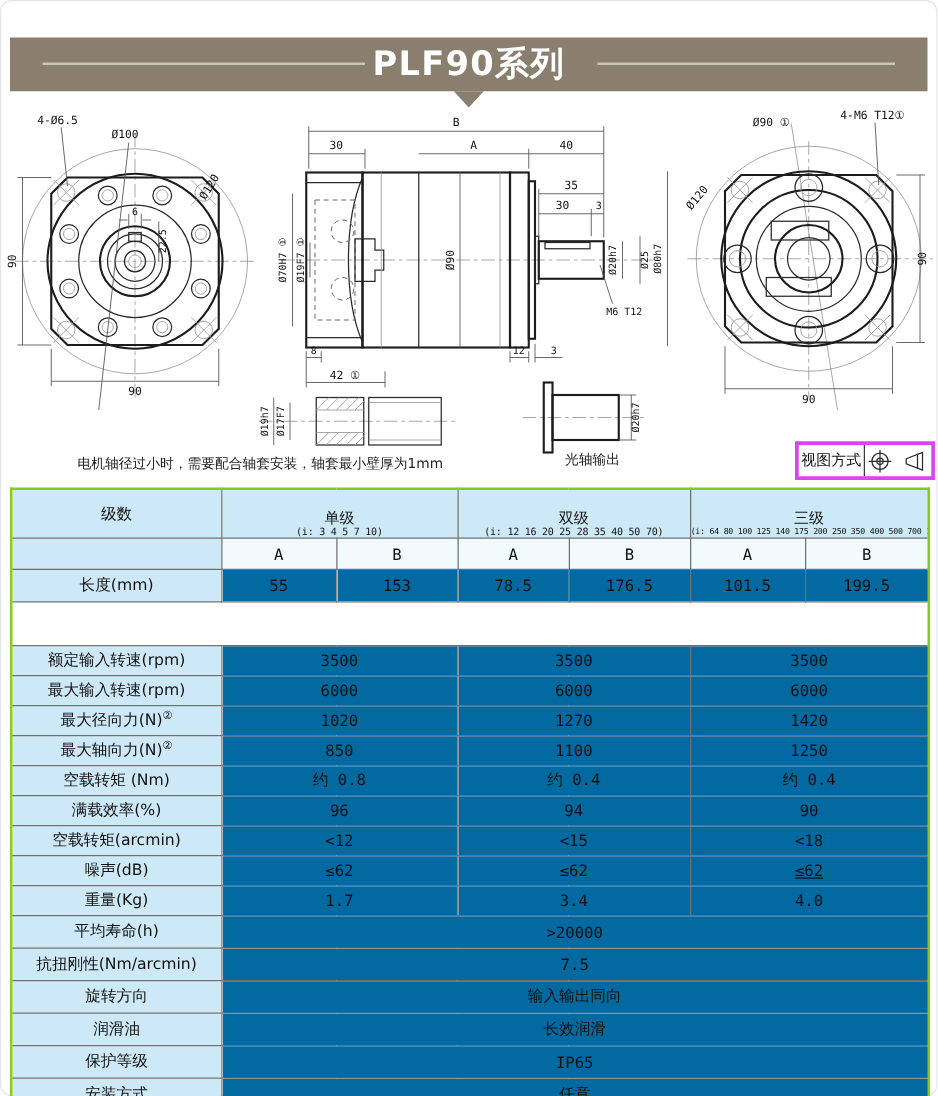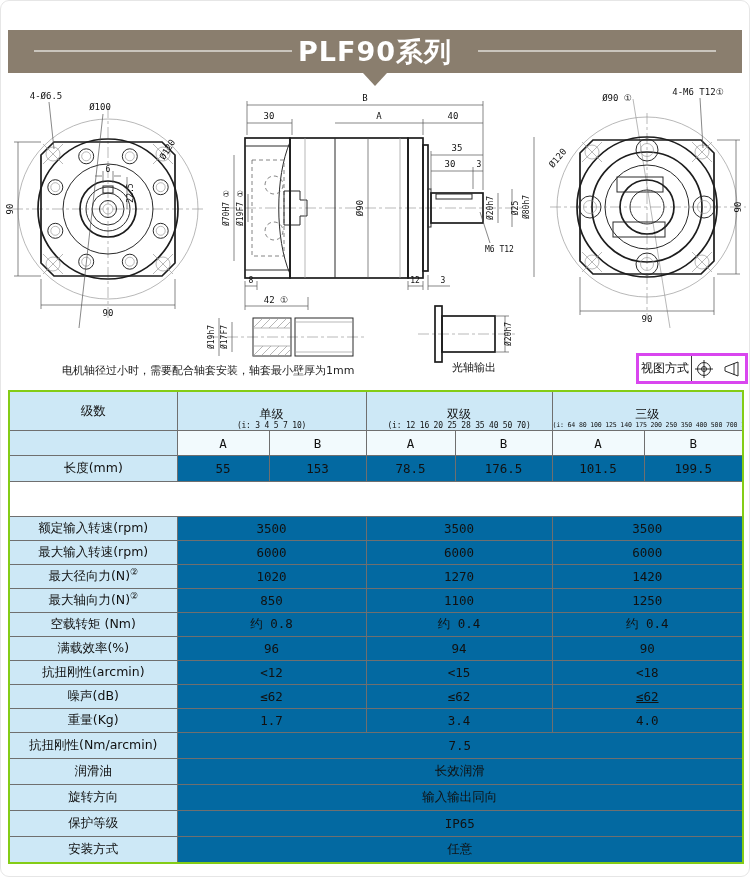--- a/index.html
+++ b/index.html
@@ -400,50 +400,54 @@
     <td class="val" colspan="2">约 0.4</td>
     <td class="val" colspan="2">约 0.4</td>
   </tr>
   <tr class="rs">
     <td class="lbl">满载效率(%)</td>
     <td class="val" colspan="2">96</td>
     <td class="val" colspan="2">94</td>
     <td class="val" colspan="2">90</td>
   </tr>
   <tr class="rs">
-    <td class="lbl">抗扭刚性(arcmin)</td>
+    <td class="lbl">空载转矩(arcmin)</td>
     <td class="val" colspan="2">&lt;12</td>
     <td class="val" colspan="2">&lt;15</td>
     <td class="val" colspan="2">&lt;18</td>
   </tr>
   <tr class="rs">
     <td class="lbl">噪声(dB)</td>
     <td class="val" colspan="2">≤62</td>
     <td class="val" colspan="2">≤62</td>
     <td class="val undl" colspan="2">≤62</td>
   </tr>
   <tr class="rs">
     <td class="lbl">重量(Kg)</td>
     <td class="val" colspan="2">1.7</td>
     <td class="val" colspan="2">3.4</td>
     <td class="val" colspan="2">4.0</td>
   </tr>
   <tr class="rf">
+    <td class="lbl">平均寿命(h)</td>
+    <td class="val" colspan="6">&gt;20000</td>
+  </tr>
+  <tr class="rf">
     <td class="lbl">抗扭刚性(Nm/arcmin)</td>
     <td class="val" colspan="6">7.5</td>
   </tr>
   <tr class="rf">
+    <td class="lbl">旋转方向</td>
+    <td class="val" colspan="6">输入输出同向</td>
+  </tr>
+  <tr class="rf">
     <td class="lbl">润滑油</td>
     <td class="val" colspan="6">长效润滑</td>
   </tr>
   <tr class="rf">
-    <td class="lbl">旋转方向</td>
-    <td class="val" colspan="6">输入输出同向</td>
-  </tr>
-  <tr class="rf">
     <td class="lbl">保护等级</td>
     <td class="val" colspan="6">IP65</td>
   </tr>
   <tr class="rf">
     <td class="lbl">安装方式</td>
     <td class="val" colspan="6">任意</td>
   </tr>
 </tbody>
   </table>
 

